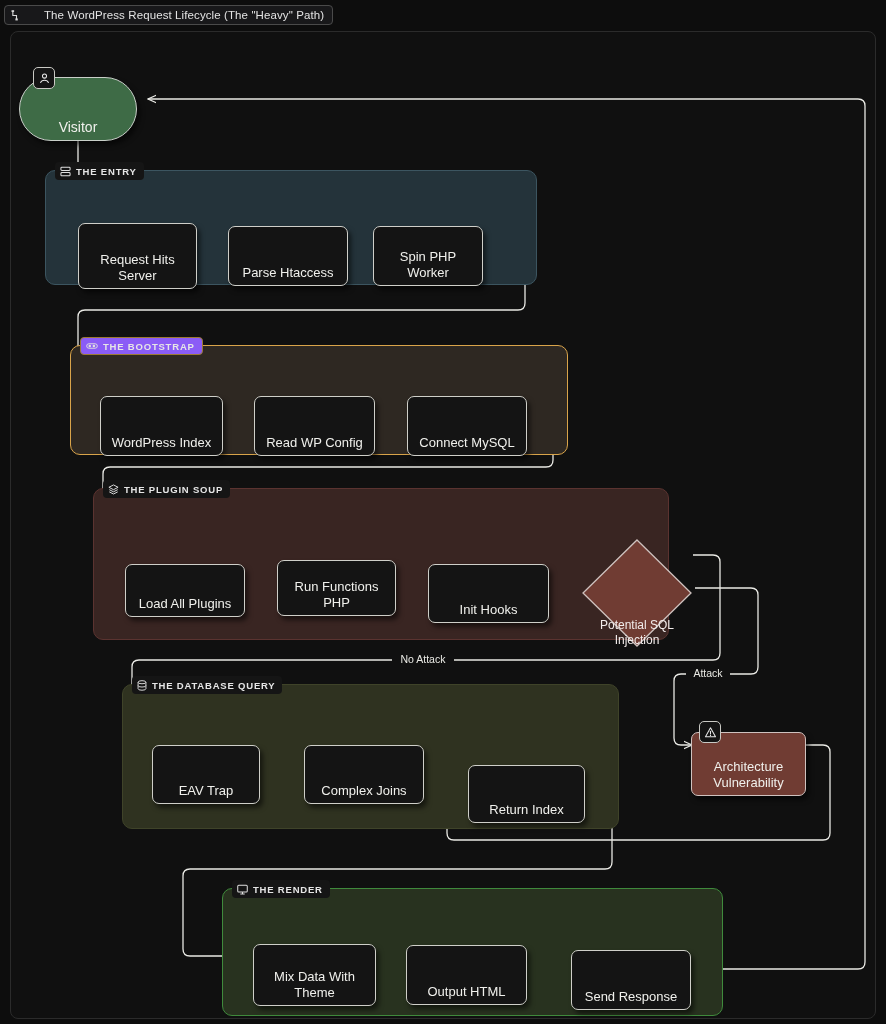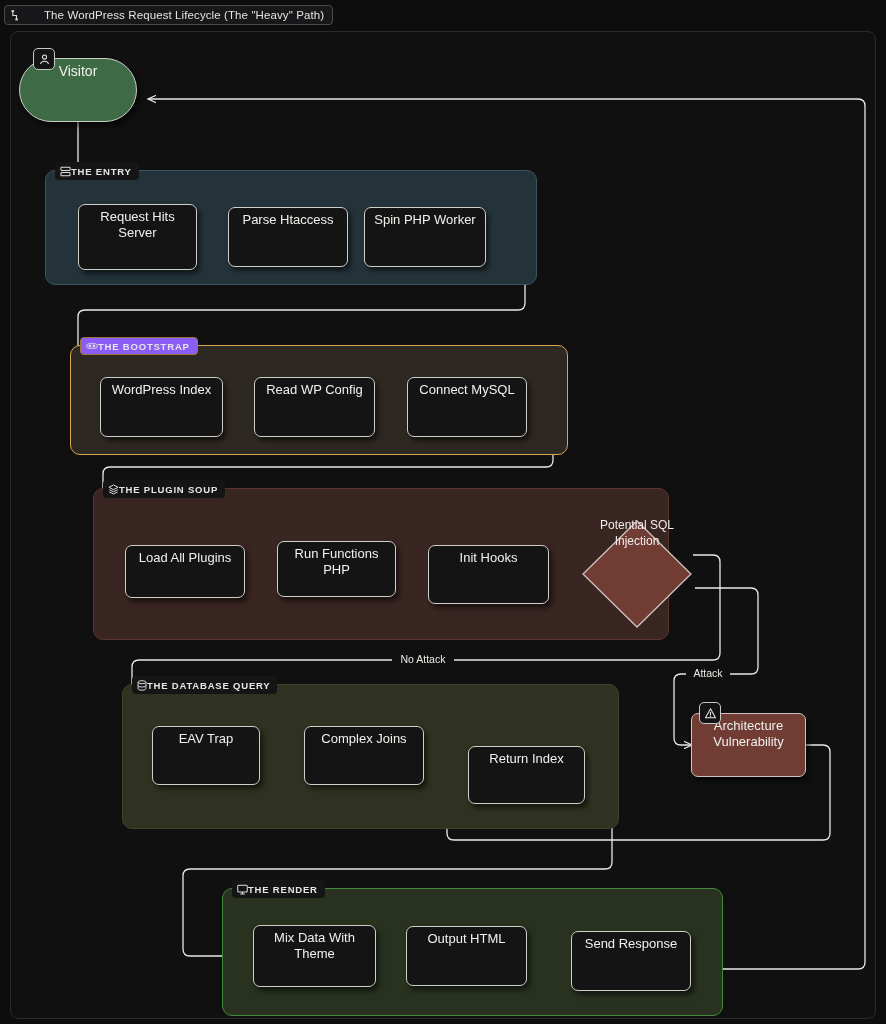--- a/index.html
+++ b/index.html
@@ -78,20 +78,21 @@
     border-radius: 10px;
     border: 1px solid transparent;
   }
   .group-label {
     position: absolute;
     left: 9px;
     top: -9px;
     height: 18px;
     display: flex;
     align-items: center;
+    gap: 5px;
     padding: 0 7px 0 5px;
     border-radius: 4px;
     background: #151515;
     color: #e6e6e6;
     font-size: 9.5px;
     font-weight: 700;
     letter-spacing: .8px;
     white-space: nowrap;
   }
   .group-label .gicon { display: flex; align-items: center; }
@@ -101,31 +102,32 @@
   .g-plugin    { background: #392522; border-color: #5b3330; }
   .g-database  { background: #2f3220; border-color: #3f4329; }
   .g-render    { background: #28321f; border-color: #3f8a3c; }
 
   .g-bootstrap > .group-label { background: #8b5cf6; border: 1px solid #9c7a32; }
 
   
   .node {
     position: absolute;
     display: flex;
-    align-items: flex-start;
+    align-items: flex-end;
     justify-content: center;
     text-align: center;
     border: 1px solid #cfcfc9;
     border-radius: 7px;
     background: #141414;
     color: #f0f0ec;
     font-size: 13px;
     line-height: 1.25;
     padding: 4px 8px;
     box-shadow: 3px 4px 5px rgba(0,0,0,.55);
+    margin-top: 19px;
   }
   .node.visitor {
     background: #3e6b46;
     border: 1px solid #c9cfc9;
     border-radius: 34px;
     font-size: 14px;
   }
   .node.danger {
     background: #703c33;
     border: 1px solid #cfc2bf;
@@ -306,21 +308,21 @@
     </span>
     <span>Visitor</span>
   </div>
 
   <div class="node" style="left:78px; top:204px; width:119px; height:66px;">
     <span>Request Hits Server</span>
   </div>
   <div class="node" style="left:228px; top:207px; width:120px; height:60px;">
     <span>Parse Htaccess</span>
   </div>
-  <div class="node" style="left:364px; top:207px; width:122px; height:60px;">
+  <div class="node" style="left:373px; top:207px; width:110px; height:60px;">
     <span>Spin PHP Worker</span>
   </div>
 
   <div class="node" style="left:100px; top:377px; width:123px; height:60px;">
     <span>WordPress Index</span>
   </div>
   <div class="node" style="left:254px; top:377px; width:121px; height:60px;">
     <span>Read WP Config</span>
   </div>
   <div class="node" style="left:407px; top:377px; width:120px; height:60px;">

